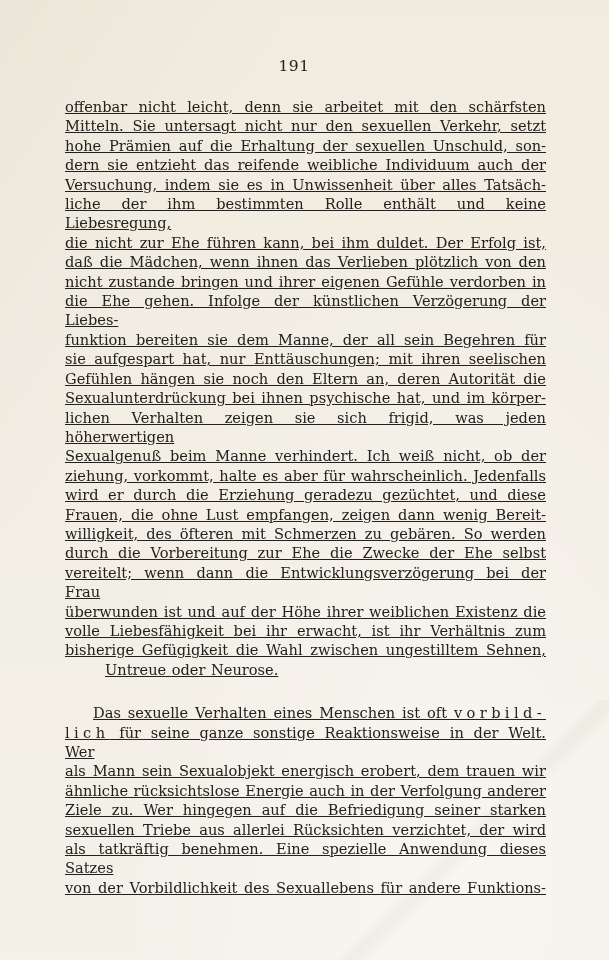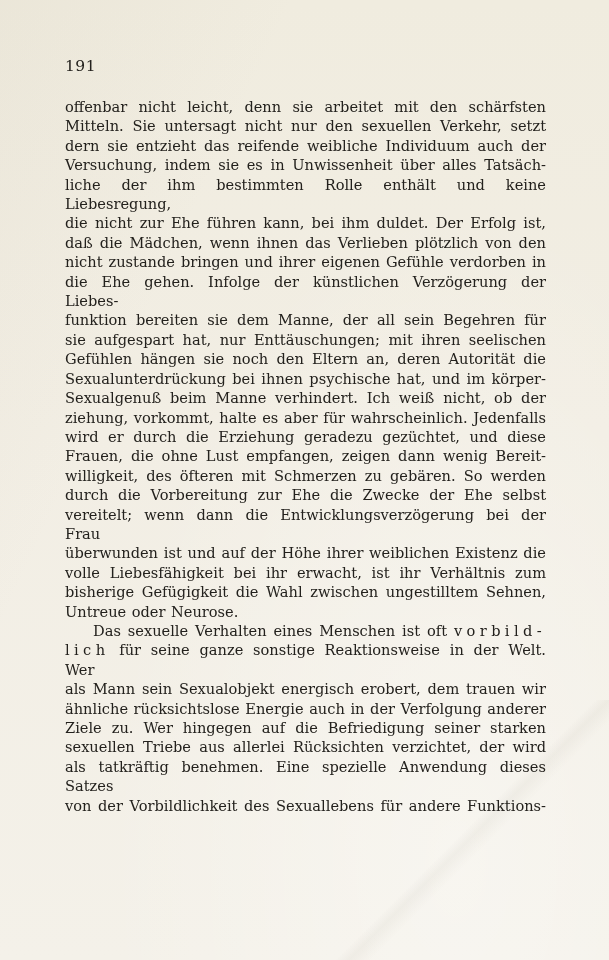--- a/index.html
+++ b/index.html
@@ -28,73 +28,78 @@
     width: 420px;
     height: 300px;
     background: linear-gradient(135deg, rgba(0,0,0,0) 48%, rgba(120,110,90,0.06) 50%, rgba(0,0,0,0) 53%);
     pointer-events: none;
   }
   .page-number {
     position: absolute;
     top: 57px;
     left: 65px;
     width: 458px;
-    text-align: left;
+    text-align: center;
     font-size: 15.5px;
     letter-spacing: 0.5px;
   }
   .text-block {
     position: absolute;
     top: 97px;
     left: 65px;
     width: 481px;
+    text-decoration: underline;
   }
   .para {
     margin: 0;
     padding: 0;
   }
   .line {
     font-size: 14.6px;
     line-height: 19.4px;
     text-align: justify;
     text-align-last: justify;
     word-spacing: 0.06em;
     white-space: normal;
   }
   .line.no-stretch {
     text-align-last: left;
+    margin-left: 40px;
   }
   .para.indent-first .line:first-child {
     text-indent: 28px;
+    margin-top: 24px;
   }
   .sperr {
     letter-spacing: 0.30em;
   }
 </style>
 </head>
 <body>
 
 <div class="page">
   <div class="crease"></div>
   <div class="page-number">191</div>
   <div class="text-block">
       <div class="para">
         <div class="line"><span>offenbar nicht leicht, denn sie arbeitet mit den schärfsten</span></div>
         <div class="line"><span>Mitteln. Sie untersagt nicht nur den sexuellen Verkehr, setzt</span></div>
+        <div class="line"><span>hohe Prämien auf die Erhaltung der sexuellen Unschuld, son-</span></div>
         <div class="line"><span>dern sie entzieht das reifende weibliche Individuum auch der</span></div>
         <div class="line"><span>Versuchung, indem sie es in Unwissenheit über alles Tatsäch-</span></div>
         <div class="line"><span>liche der ihm bestimmten Rolle enthält und keine Liebesregung,</span></div>
         <div class="line"><span>die nicht zur Ehe führen kann, bei ihm duldet. Der Erfolg ist,</span></div>
         <div class="line"><span>daß die Mädchen, wenn ihnen das Verlieben plötzlich von den</span></div>
         <div class="line"><span>nicht zustande bringen und ihrer eigenen Gefühle verdorben in</span></div>
         <div class="line"><span>die Ehe gehen. Infolge der künstlichen Verzögerung der Liebes-</span></div>
         <div class="line"><span>funktion bereiten sie dem Manne, der all sein Begehren für</span></div>
         <div class="line"><span>sie aufgespart hat, nur Enttäuschungen; mit ihren seelischen</span></div>
         <div class="line"><span>Gefühlen hängen sie noch den Eltern an, deren Autorität die</span></div>
         <div class="line"><span>Sexualunterdrückung bei ihnen psychische hat, und im körper-</span></div>
+        <div class="line"><span>lichen Verhalten zeigen sie sich frigid, was jeden höherwertigen</span></div>
         <div class="line"><span>Sexualgenuß beim Manne verhindert. Ich weiß nicht, ob der</span></div>
         <div class="line"><span>ziehung, vorkommt, halte es aber für wahrscheinlich. Jedenfalls</span></div>
         <div class="line"><span>wird er durch die Erziehung geradezu gezüchtet, und diese</span></div>
         <div class="line"><span>Frauen, die ohne Lust empfangen, zeigen dann wenig Bereit-</span></div>
         <div class="line"><span>willigkeit, des öfteren mit Schmerzen zu gebären. So werden</span></div>
         <div class="line"><span>durch die Vorbereitung zur Ehe die Zwecke der Ehe selbst</span></div>
         <div class="line"><span>vereitelt; wenn dann die Entwicklungsverzögerung bei der Frau</span></div>
         <div class="line"><span>überwunden ist und auf der Höhe ihrer weiblichen Existenz die</span></div>
         <div class="line"><span>volle Liebesfähigkeit bei ihr erwacht, ist ihr Verhältnis zum</span></div>
         <div class="line"><span>bisherige Gefügigkeit die Wahl zwischen ungestilltem Sehnen,</span></div>

